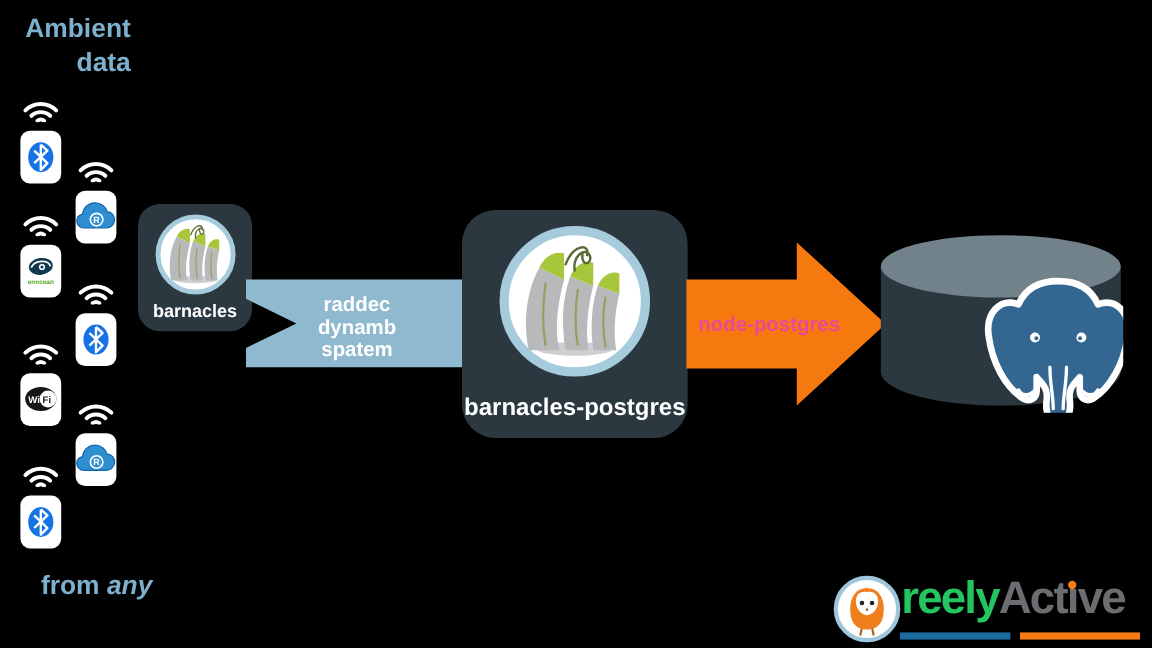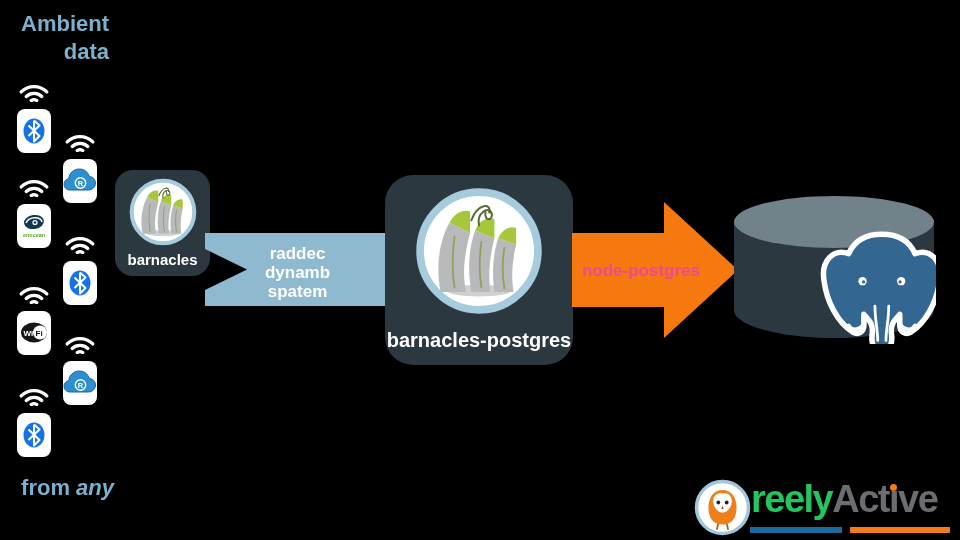--- a/index.html
+++ b/index.html
@@ -3,21 +3,21 @@
 <meta charset="utf-8">
 <style>
   html,body{margin:0;padding:0;background:#000;}
   .canvas{position:relative;width:960px;height:540px;background:#000;overflow:hidden;
           font-family:"Liberation Sans",sans-serif;}
   .hidden-defs{position:absolute;width:0;height:0;overflow:hidden;}
 
   .blue-label{position:absolute;width:106px;text-align:right;color:#7cb0cd;
               font-weight:bold;font-size:22px;line-height:28px;}
   #ambient{left:3px;top:10px;}
-  #fromany{left:8px;top:474px;}
+  #fromany{left:21px;top:474px;}
   #fromany em{font-style:italic;}
 
   .device{position:absolute;width:40px;display:flex;flex-direction:column;align-items:center;}
   .device .wifi{width:34px;height:22px;margin-bottom:6px;}
   .device .badge{width:36px;height:46px;}
 
   .module{position:absolute;background:#2b3840;border-radius:18px;}
   #mod-barnacles{left:115px;top:170px;width:95px;height:106px;}
   #mod-chimps{left:115px;top:278px;width:95px;height:106px;}
   #mod-central{left:385px;top:175px;width:188px;height:190px;border-radius:28px;}

